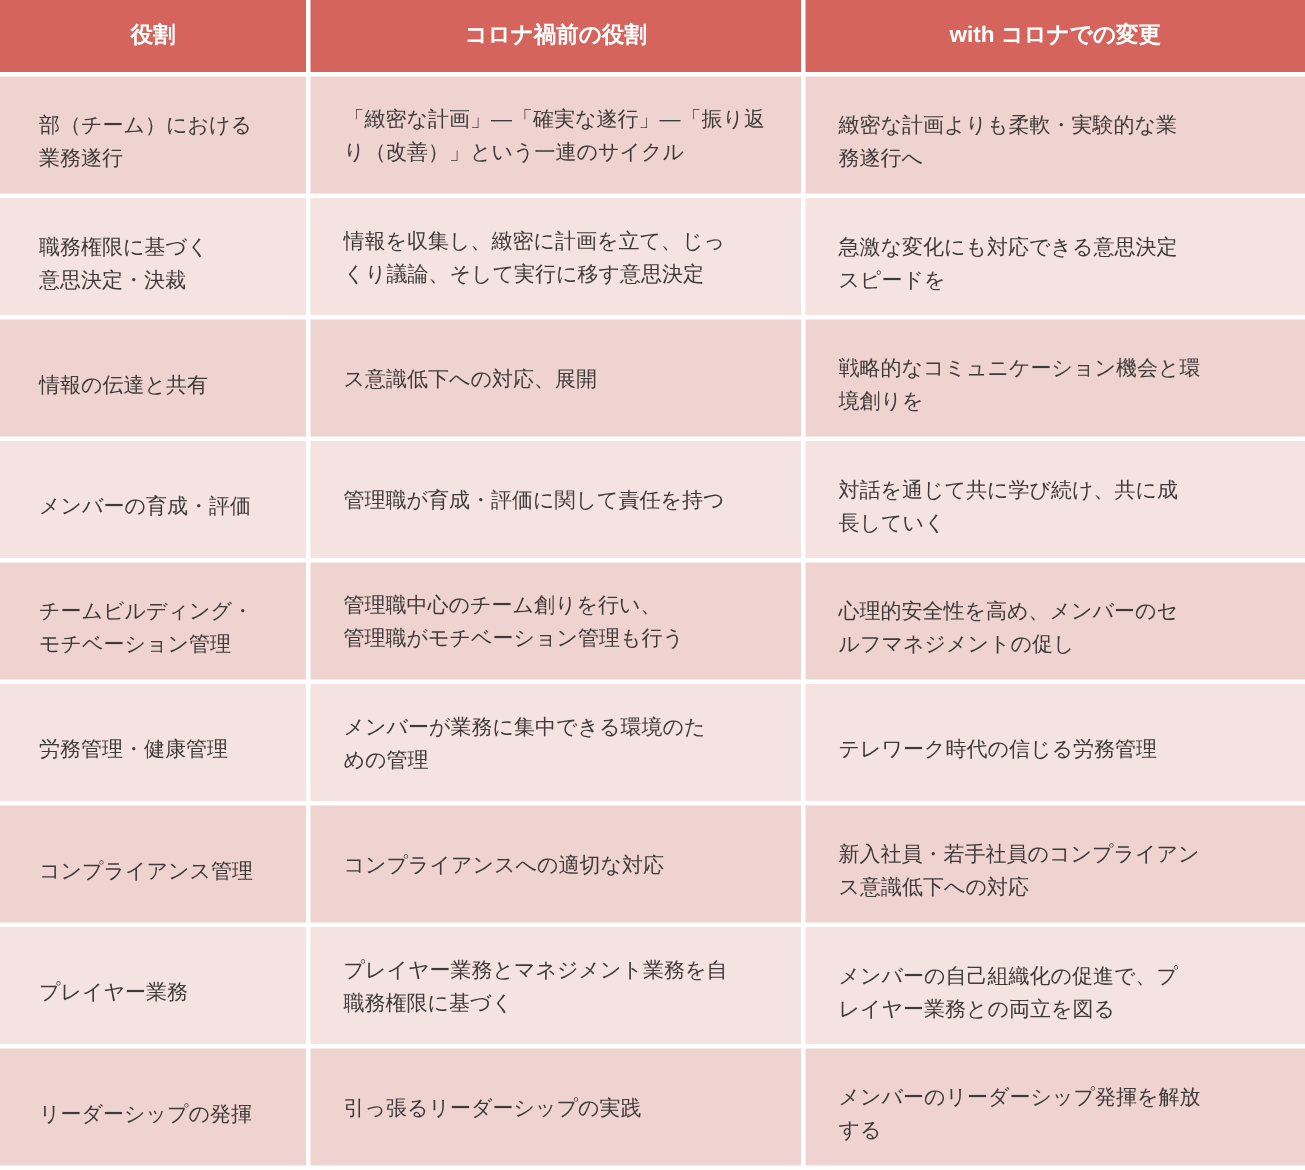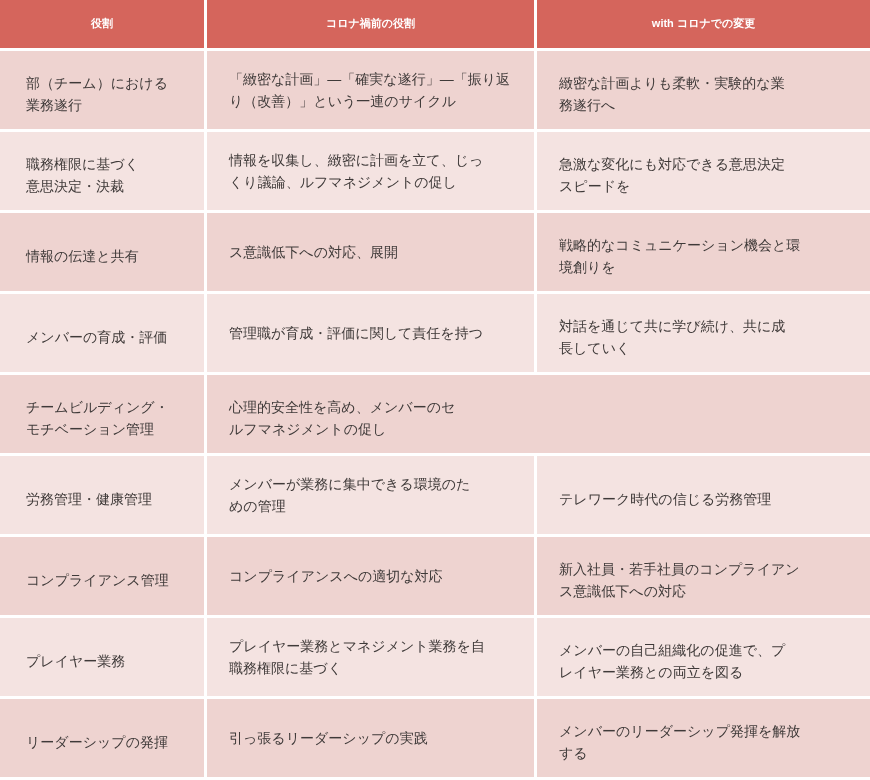--- a/index.html
+++ b/index.html
@@ -38,21 +38,21 @@
   .cell span {
     white-space: pre-line;
   }
   .col-role   { flex: 0 0 204px; padding: 8px 14px 0 26px; }
   .col-before { flex: 0 0 327px; padding: 8px 8px 8px 22px; }
   .col-change { flex: 1 1 auto;  padding: 16px 16px 8px 22px; }
   .header .cell {
     background: var(--header-bg, #d5655c);
     color: var(--header-text, #ffffff);
     font-weight: bold;
-    font-size: 11px;
+    font-size: 15px;
     justify-content: center;
     padding: 0 8px;
     text-align: center;
   }
   .row.row-dark  .cell { background: var(--row-dark, #eed3d0); }
   .row.row-light .cell { background: var(--row-light, #f4e3e1); }
 </style>
 </head>
 <body>
 
@@ -84,21 +84,21 @@
       </div>
   </div>
 
   <div class="row row-light">
     <div class="cell col-role">
         <span>職務権限に基づく
 意思決定・決裁</span>
       </div>
     <div class="cell col-before">
         <span>情報を収集し、緻密に計画を立て、じっ
-くり議論、ルフマネジメントの促し</span>
+くり議論、そして実行に移す意思決定</span>
       </div>
     <div class="cell col-change">
         <span>急激な変化にも対応できる意思決定
 スピードを</span>
       </div>
   </div>
 
   <div class="row row-dark">
     <div class="cell col-role">
         <span>情報の伝達と共有</span>
@@ -122,20 +122,24 @@
     <div class="cell col-change">
         <span>対話を通じて共に学び続け、共に成
 長していく</span>
       </div>
   </div>
 
   <div class="row row-dark">
     <div class="cell col-role">
         <span>チームビルディング・
 モチベーション管理</span>
+      </div>
+    <div class="cell col-before">
+        <span>管理職中心のチーム創りを行い、
+管理職がモチベーション管理も行う</span>
       </div>
     <div class="cell col-change">
         <span>心理的安全性を高め、メンバーのセ
 ルフマネジメントの促し</span>
       </div>
   </div>
 
   <div class="row row-light">
     <div class="cell col-role">
         <span>労務管理・健康管理</span>

